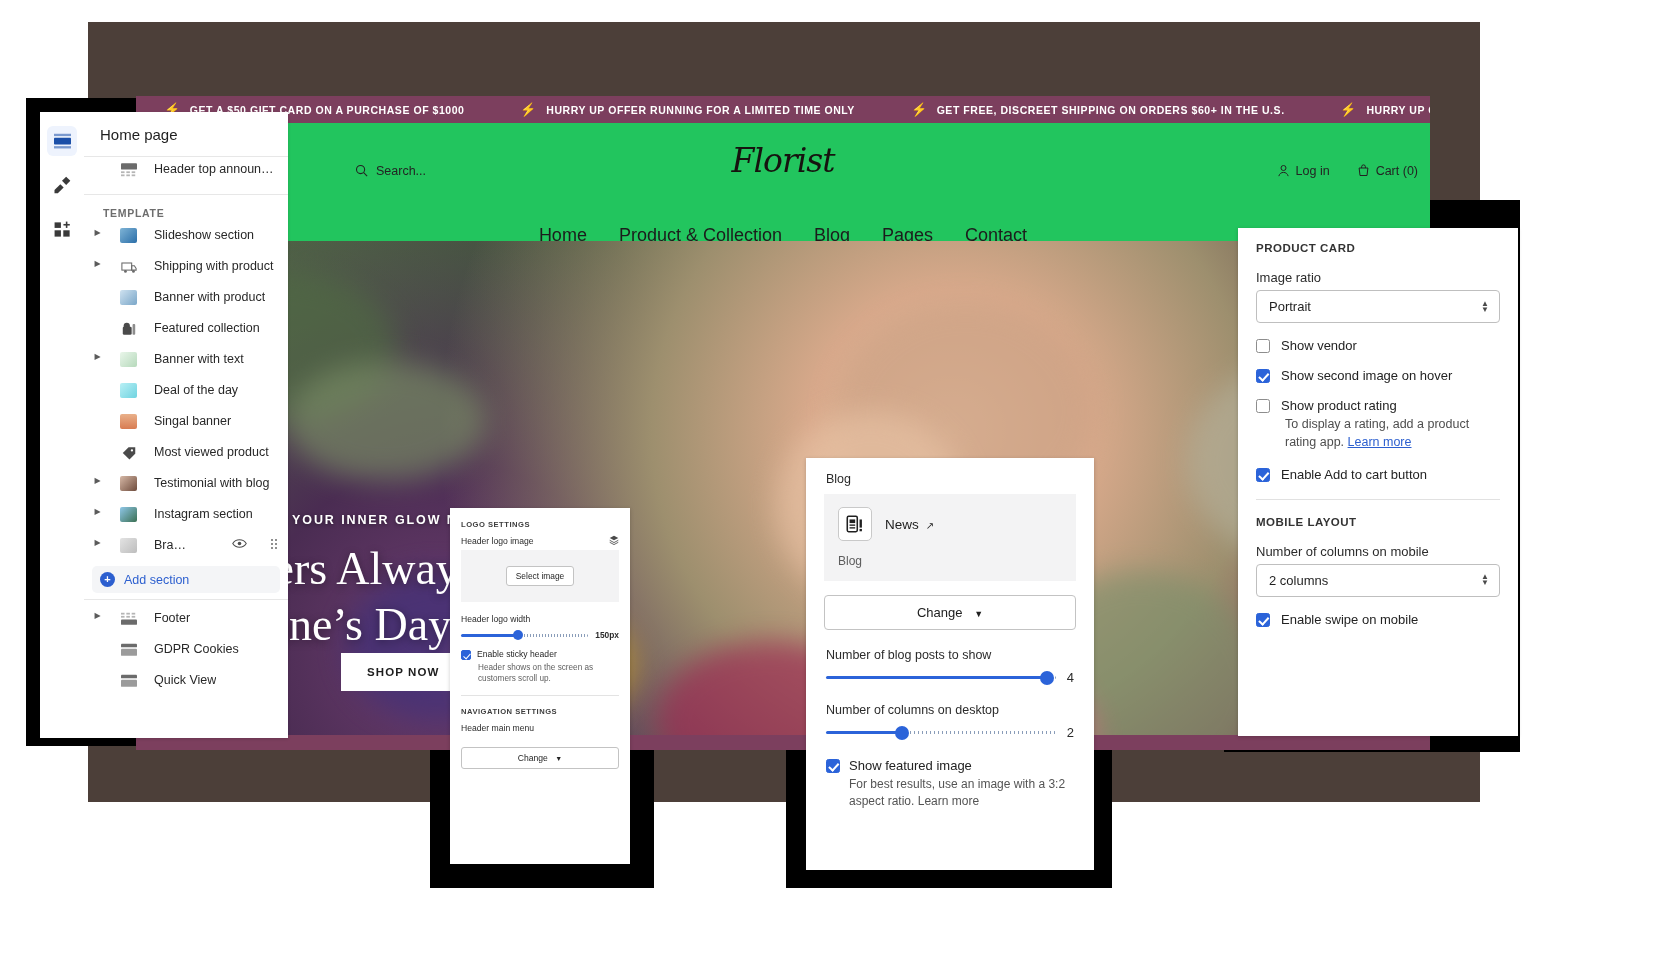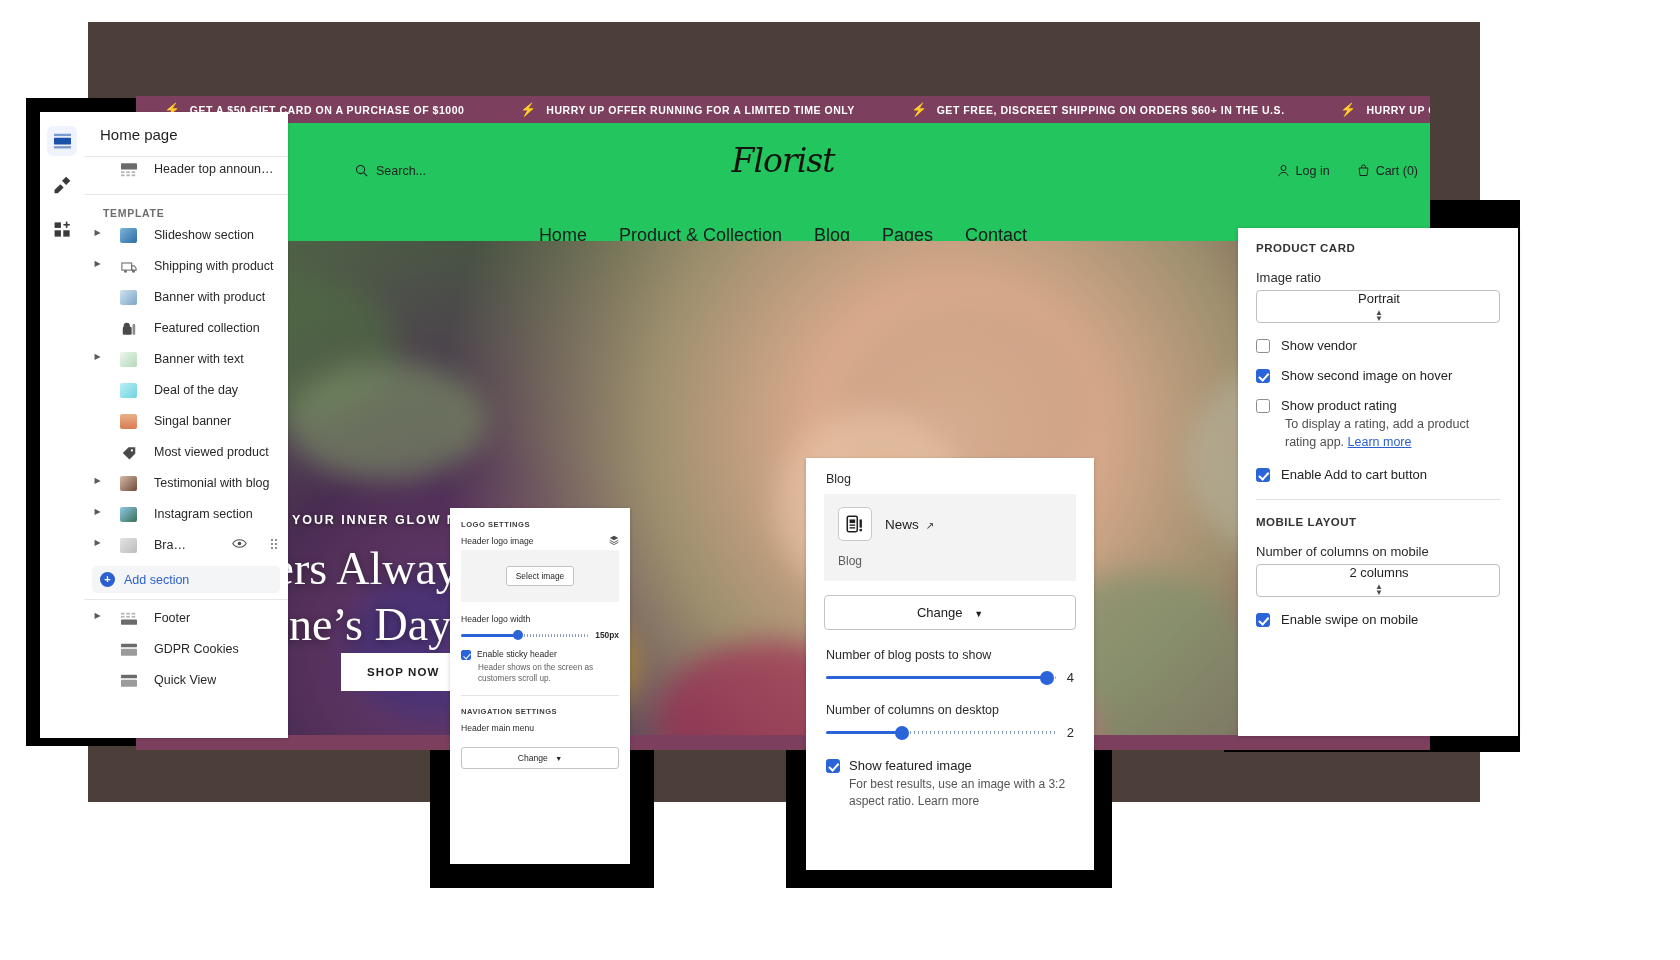--- a/index.html
+++ b/index.html
@@ -272,21 +272,21 @@
     color: #232323; overflow: hidden;
   }
   .pc-head {
     padding: 14px 18px 4px 18px; font-size: 11.5px; font-weight: bold;
     letter-spacing: .5px; color: #333;
   }
   .pc-label { padding: 12px 18px 5px 18px; font-size: 13px; color: #2b2b2b; }
   .pc-select {
     margin: 0 18px; height: 33px; border: 1px solid #bfbfbf; border-radius: 4px;
     background: #fff; display: flex; align-items: center; justify-content: space-between;
-    padding: 0 10px 0 12px; font-size: 13px; color: #1f1f1f; flex-direction: column;
+    padding: 0 10px 0 12px; font-size: 13px; color: #1f1f1f;
   }
   .pc-check { display: flex; gap: 11px; padding: 15px 18px 0 18px; align-items: flex-start; }
   .pc-check .lab { font-size: 13px; color: #232323; }
   .pc-help { padding: 3px 18px 0 47px; font-size: 12.5px; color: #4e4e4e; line-height: 1.42; }
   .pc-div { height: 1px; background: #e1e1e1; margin: 17px 18px 0 18px; }
   .pc-link { color: #2c5fcf; text-decoration: underline; }
   .arrows { display: flex; flex-direction: column; line-height: 6px; font-size: 8px; color: #4a4a4a; }
 
   .ext { font-size: 10px; display: inline-block; transform: translateY(-1px); }
 </style>

